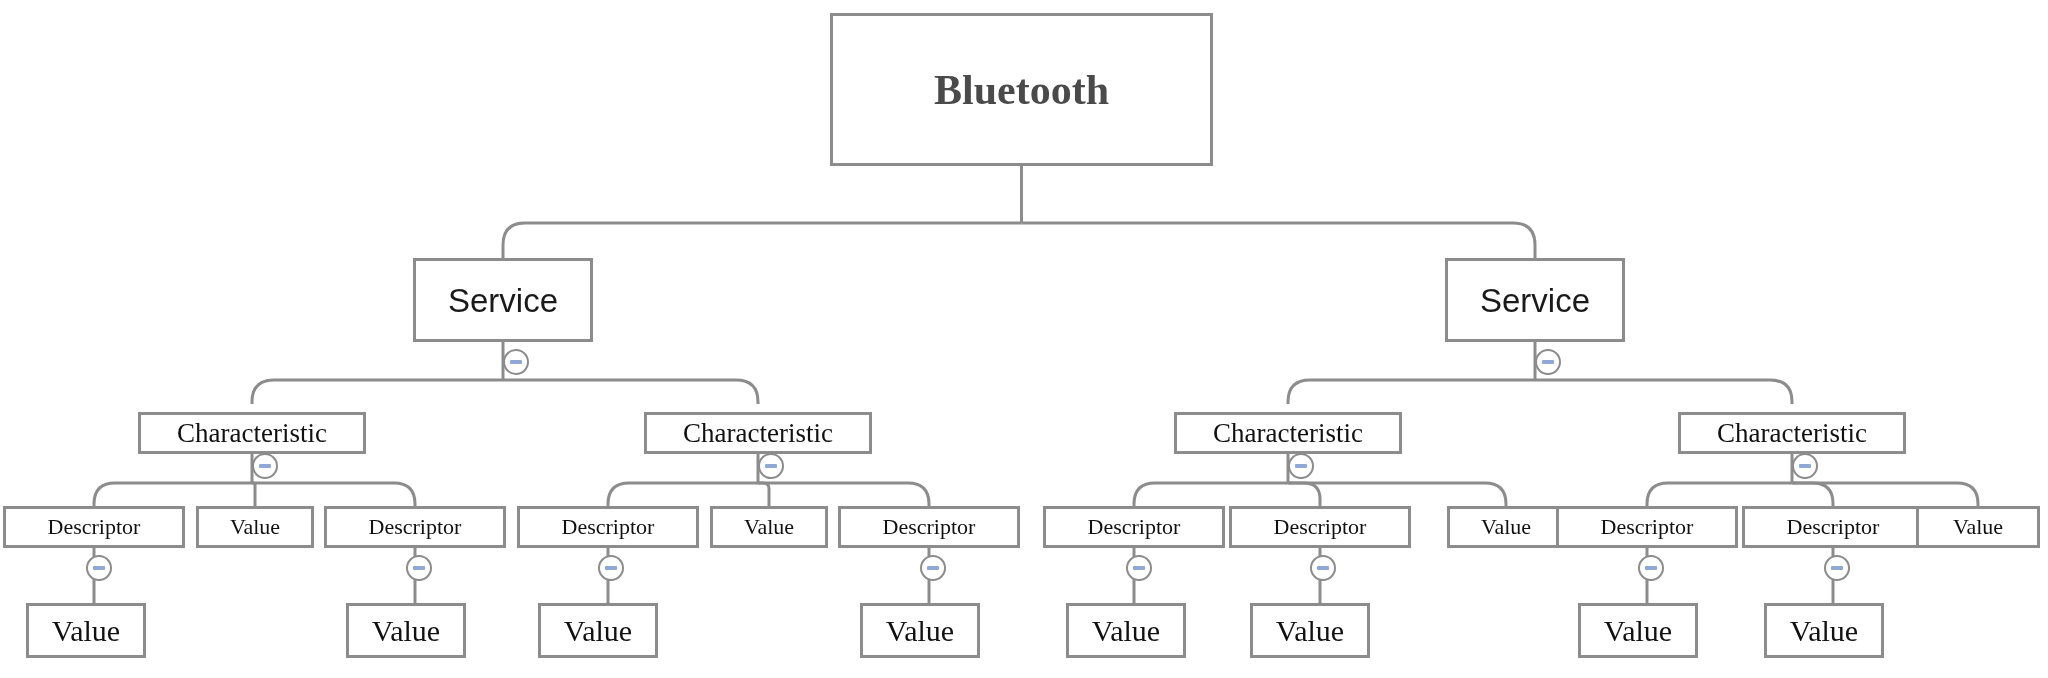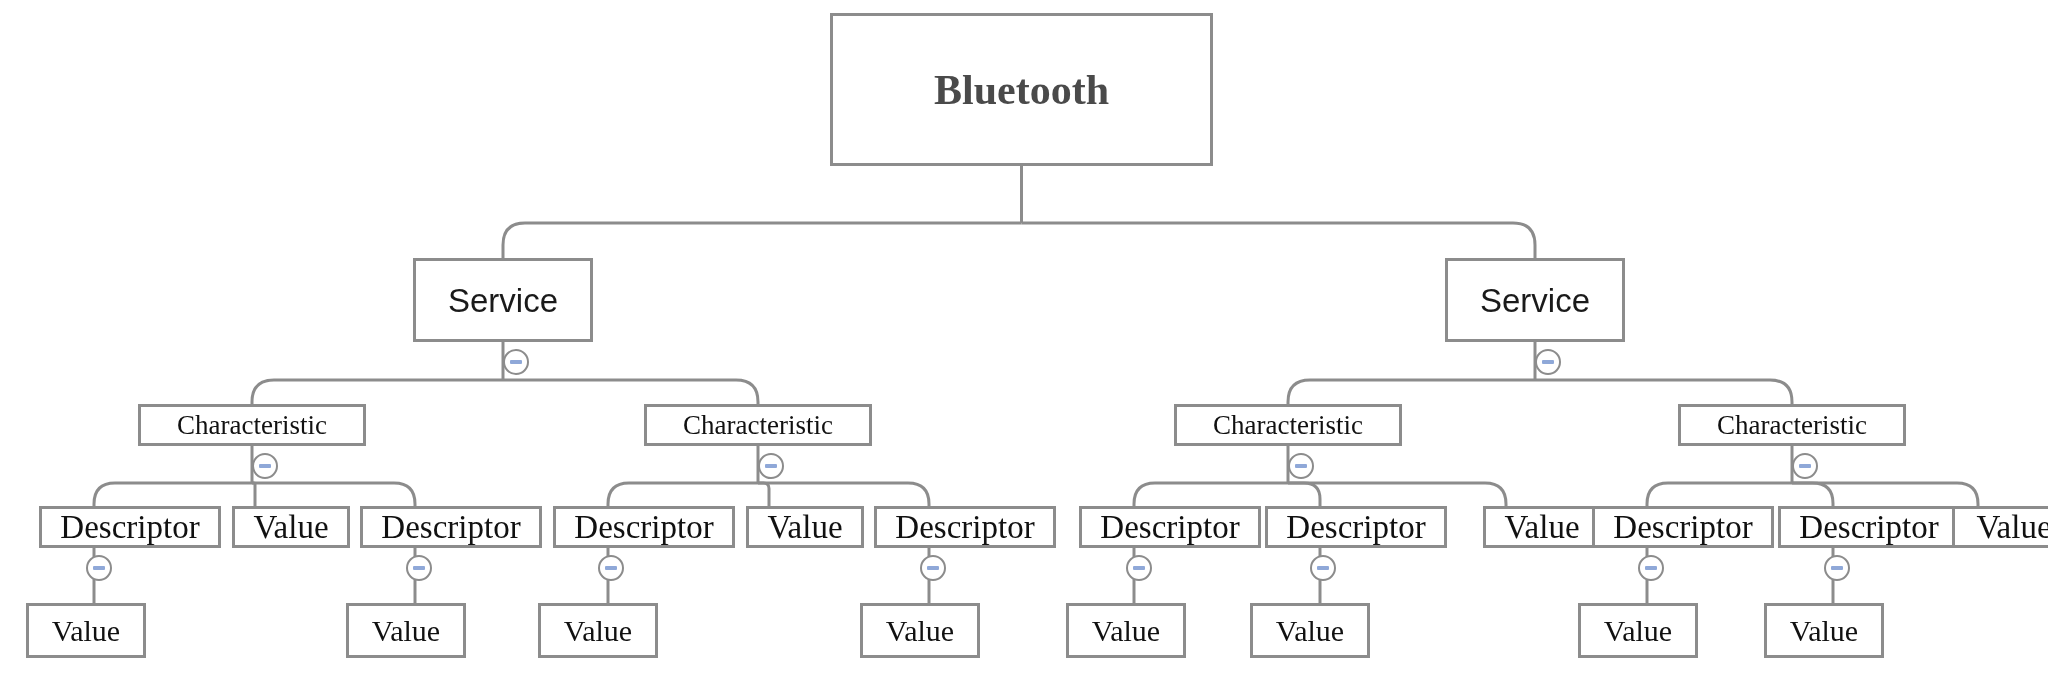--- a/index.html
+++ b/index.html
@@ -53,25 +53,25 @@
     border-width: 3px;
   }
   .node.service {
     font-size: 33px;
     color: #1a1a1a;
     font-family: "Liberation Sans", "DejaVu Sans", sans-serif;
     align-items: center;
   }
   .node.characteristic {
     font-size: 27px;
+    margin-top: 8px;
   }
   .node.descriptor,
   .node.value-mid {
-    font-size: 33px;
-    margin-left: 36px;
+    font-size: 22px;
   }
   .node.value-leaf {
     font-size: 30px;
   }
   .toggle {
     position: absolute;
     width: 26px;
     height: 26px;
     box-sizing: border-box;
     border: 2px solid #8c8c8c;

